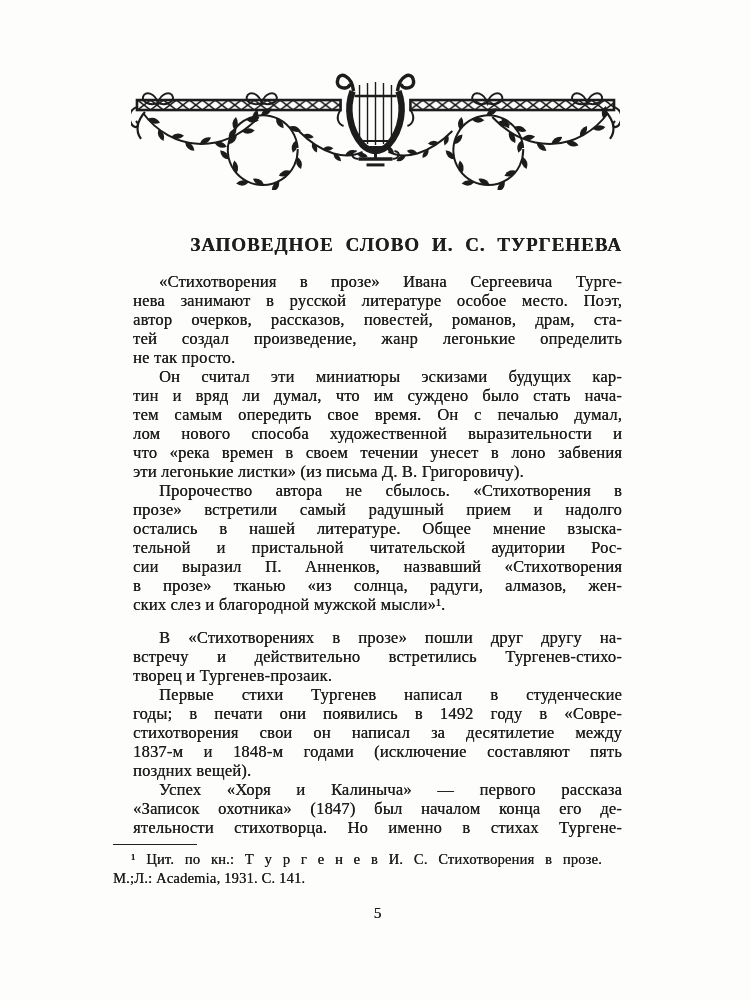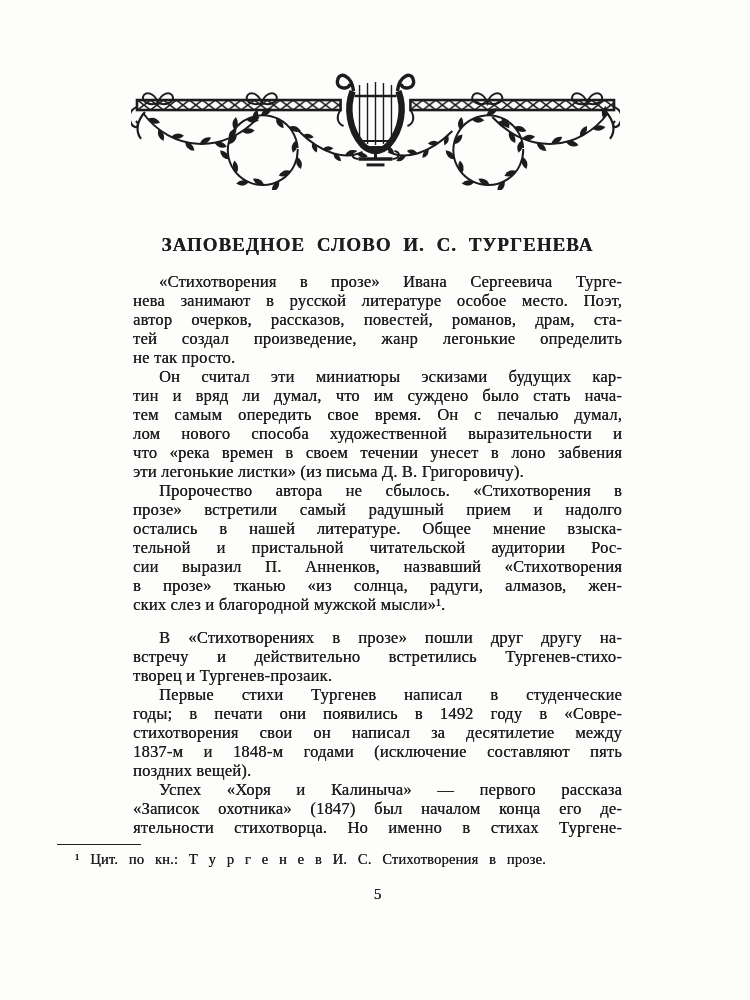--- a/index.html
+++ b/index.html
@@ -6,36 +6,36 @@
   body{
     width:750px;height:1000px;
     background:#fdfdfc;
     font-family:"Liberation Serif","DejaVu Serif",serif;
     color:#1e1e1e;
   }
   .page{position:relative;width:750px;height:1000px;overflow:hidden;}
   .ornament{display:block;margin:55px 0 0 131px;}
   .title{
     margin:44px 0 0 133px;width:489px;
-    text-align:center;font-weight:bold;font-size:19px;line-height:22px;
+    text-align:right;font-weight:bold;font-size:19px;line-height:22px;
     letter-spacing:1px;word-spacing:6px;
     text-shadow:0.2px 0 0 currentColor;
   }
   .body-text{
     margin:16px 0 0 133px;width:489px;
     font-size:16.5px;line-height:19px;letter-spacing:0.2px;
     text-shadow:0.25px 0 0 currentColor;
   }
   .paragraph{margin:0;}
   .paragraph.gap{margin-top:14px;}
   .line{text-align:justify;text-align-last:justify;}
   .line.flush{text-align-last:left;}
   .line.indent{text-indent:26px;}
   .footnote{
-    margin:7px 0 0 57px;width:489px;
+    margin:7px 0 0 113px;width:489px;
     font-size:14.5px;line-height:19px;letter-spacing:0.2px;
     text-shadow:0.2px 0 0 currentColor;
   }
   .footnote-rule{width:84px;height:0;border-top:1.6px solid #222;margin:0 0 5px 0;}
   .footnote .line.indent{text-indent:18px;}
   .page-number{
     margin:16px 0 0 133px;width:489px;text-align:center;
     font-size:15.5px;text-shadow:0.2px 0 0 currentColor;
   }
 </style>
@@ -198,18 +198,19 @@
         <div class="line indent">Успех «Хоря и Калиныча» — первого рассказа</div>
         <div class="line">«Записок охотника» (1847) был началом конца его де-</div>
         <div class="line">ятельности стихотворца. Но именно в стихах Тургене-</div>
       </div>
     </div>
 
   <div class="footnote">
     <div class="footnote-rule"></div>
     <div id="footnote-lines">
         <div class="line indent">¹ Цит. по кн.: Т у р г е н е в И. С. Стихотворения в прозе.</div>
+        <div class="line flush">М.;Л.: Academia, 1931. С. 141.</div>
       </div>
   </div>
 
   <div class="page-number">5</div>
 
 </div>
 
 </body></html>

